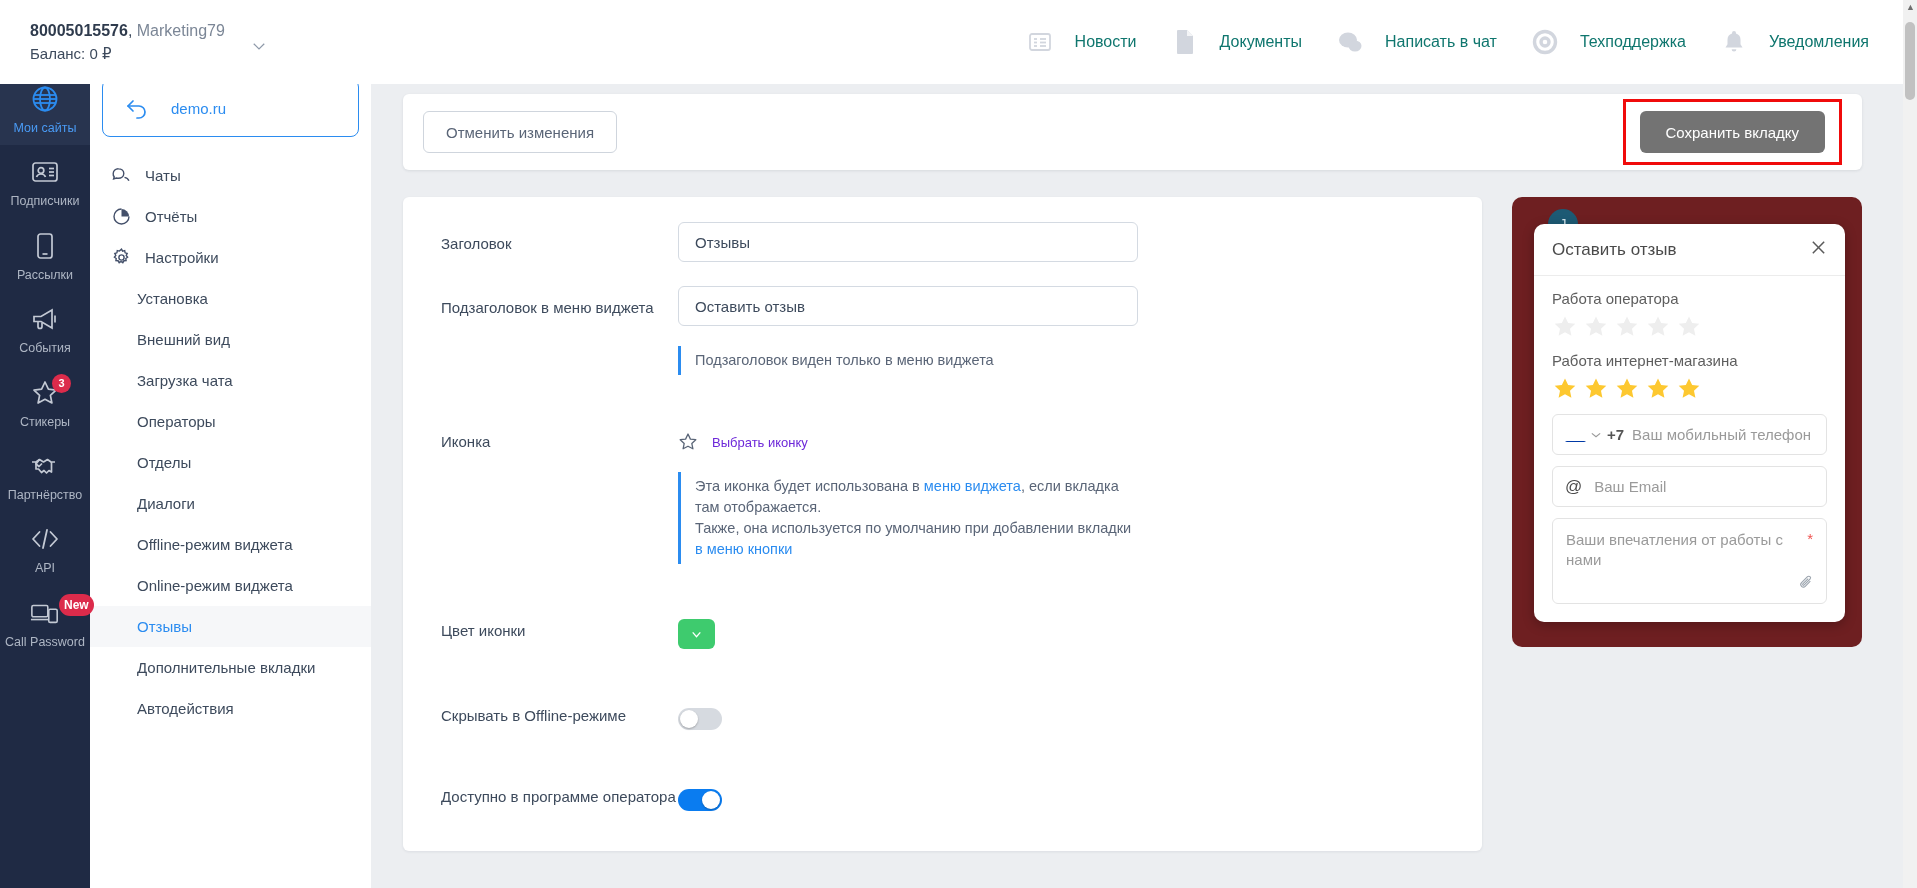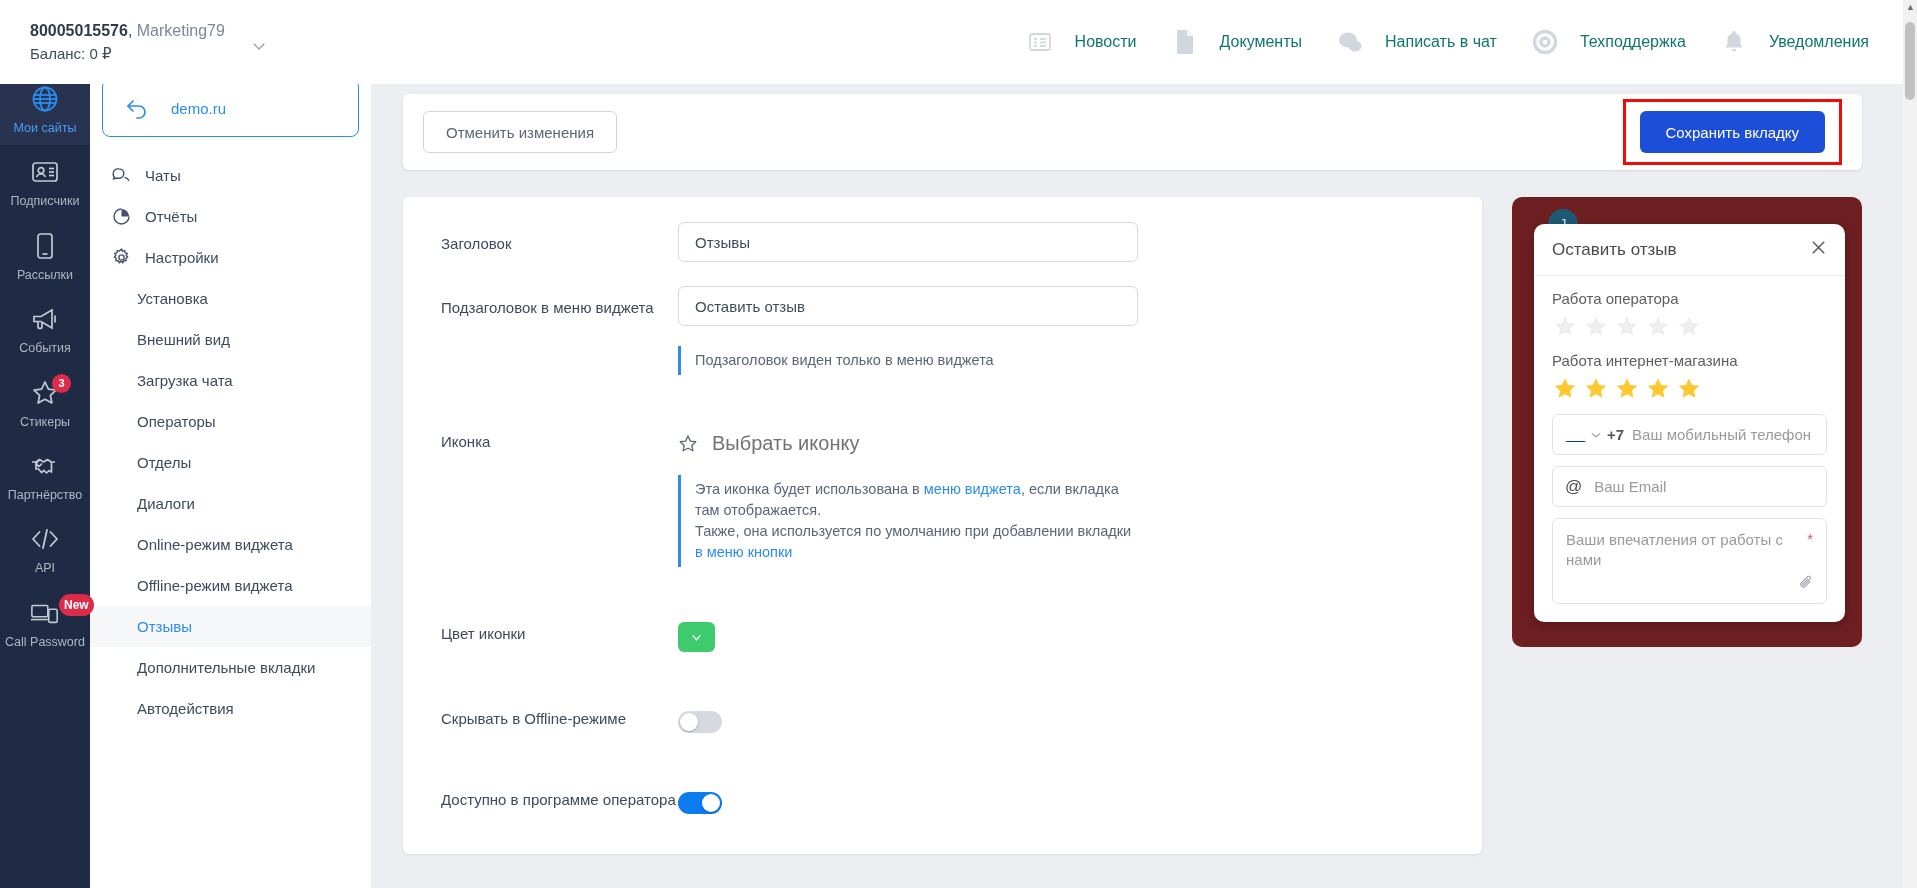--- a/index.html
+++ b/index.html
@@ -94,21 +94,21 @@
   .btn-cancel {
     border: 1px solid #cfd5dd; background: #fff; border-radius: 6px;
     height: 42px; padding: 0 22px; font-size: 15px; color: #5a6577;
     font-family: inherit; cursor: pointer;
   }
   .save-wrap {
     margin-left: auto; border: 3px solid #f00b0b; padding: 9px 14px;
     display: flex; align-items: center;
   }
   .btn-save {
-    background: #1d4ed8; border: none; border-radius: 6px; color: #fff;
+    background: #737373; border: none; border-radius: 6px; color: #fff;
     height: 42px; padding: 0 26px; font-size: 15px; font-family: inherit; cursor: pointer;
   }
 
   .content-row { display: flex; margin: 27px 45px 0 32px; gap: 30px; }
 
   .card {
     background: #fff; border-radius: 6px; flex: 1 1 auto; width: 912px;
     padding: 25px 28px 40px 20px; box-shadow: 0 1px 3px rgba(30,40,60,.08);
     min-height: 640px;
   }
@@ -124,21 +124,21 @@
     background: #fff;
   }
   .hint {
     border-left: 3px solid #2b8cf0; padding: 4px 0 4px 14px;
     font-size: 14.5px; color: #5a6577; max-width: 460px; line-height: 1.45;
     margin-top: 20px;
   }
   .hint a { color: #2b8cf0; text-decoration: none; }
   .icon-pick { display: flex; align-items: center; gap: 14px; padding-top: 12px; }
   .icon-pick .star { color: #5a6577; width: 20px; height: 20px; }
-  .icon-pick a { color: #737373; font-size: 20px; text-decoration: none; cursor: pointer; }
+  .icon-pick a { color: #6d28d9; font-size: 13px; text-decoration: none; cursor: pointer; }
   .swatch {
     width: 37px; height: 30px; border-radius: 6px; background: #3ecb6e;
     display: flex; align-items: center; justify-content: center; color: #fff;
     margin-top: 10px; cursor: pointer;
   }
   .toggle {
     width: 44px; height: 22px; border-radius: 11px; background: #d6dae0;
     position: relative; cursor: pointer; margin-top: 14px;
   }
   .toggle .knob {
@@ -416,22 +416,22 @@
       </span>
       <span>Настройки</span>
     </div>
 
     <div class="subnav-sub">Установка</div>
     <div class="subnav-sub">Внешний вид</div>
     <div class="subnav-sub">Загрузка чата</div>
     <div class="subnav-sub">Операторы</div>
     <div class="subnav-sub">Отделы</div>
     <div class="subnav-sub">Диалоги</div>
+    <div class="subnav-sub">Offline-режим виджета</div>
     <div class="subnav-sub">Online-режим виджета</div>
-    <div class="subnav-sub">Offline-режим виджета</div>
     <div class="subnav-sub active">Отзывы</div>
     <div class="subnav-sub">Дополнительные вкладки</div>
     <div class="subnav-sub">Автодействия</div>
   </div>
 </div>
 
 <div class="main">
 
   <div class="actionbar">
     <button class="btn-cancel">Отменить изменения</button>

